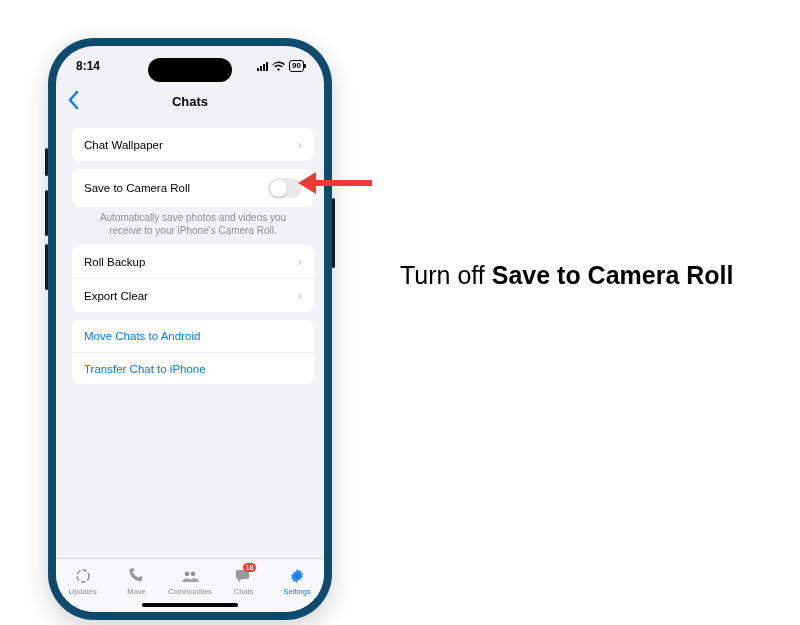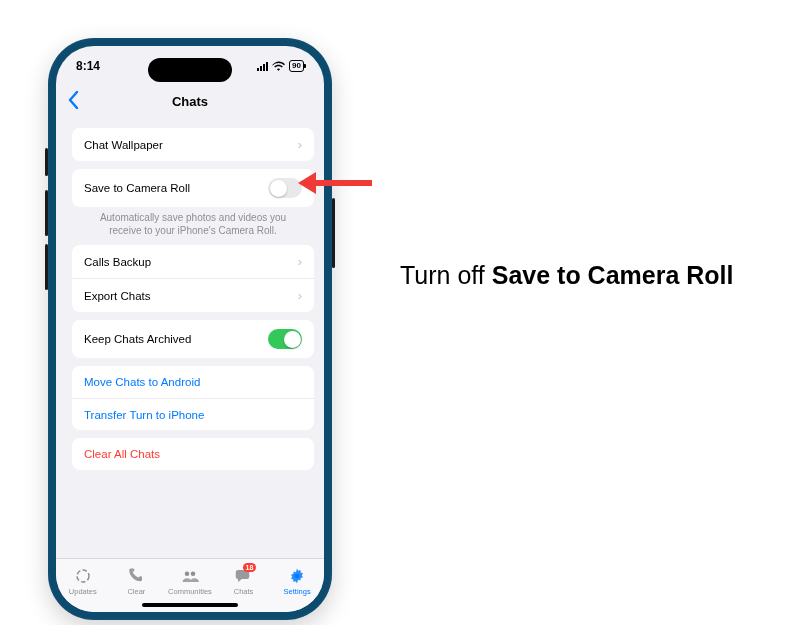--- a/index.html
+++ b/index.html
@@ -239,67 +239,56 @@
             <span>Save to Camera Roll</span>
             <span class="toggle">
                 <span class="knob"></span>
               </span>
           </div>
         </div>
         <div class="footer-note">Automatically save photos and videos you receive to your iPhone's Camera Roll.</div>
 
         <div class="group">
           <div class="row">
-            <span>Calls Backup</span>
+            <span>Roll Backup</span>
             <span class="chev">›</span>
           </div>
           <div class="row">
-            <span>Export Chats</span>
+            <span>Export Clear</span>
             <span class="chev">›</span>
           </div>
         </div>
 
-        <div class="group">
-          <div class="row">
-            <span>Keep Chats Archived</span>
-            <span class="toggle on">
-                <span class="knob"></span>
-              </span>
-          </div>
-        </div>
 
         <div class="group">
           <div class="row">
             <span class="link-blue">Move Chats to Android</span>
           </div>
           <div class="row">
-            <span class="link-blue">Transfer Turn to iPhone</span>
-          </div>
-        </div>
-
-        <div class="group">
-          <div class="row">
-            <span class="link-red">Clear All Chats</span>
-          </div>
+            <span class="link-blue">Transfer Chat to iPhone</span>
+          </div>
+        </div>
+
+        <div class="group">
         </div>
 
       </div>
 
       <div class="tabbar">
         <div class="tab">
           <svg viewBox="0 0 24 24">
               <circle cx="12" cy="12" r="8" fill="none" stroke="currentColor" stroke-width="2" stroke-dasharray="6 3"></circle>
             </svg>
           <span>Updates</span>
         </div>
         <div class="tab">
           <svg viewBox="0 0 24 24">
               <path fill="currentColor" d="M6 3c1 4 4 9 9 11l3-2c1 0 2 1 2 2v3c0 1-1 2-2 2C9 19 3 11 3 4c0-1 1-2 2-2h3c1 0 2 1 2 2l-2 3z" opacity=".9"></path>
             </svg>
-          <span>Clear</span>
+          <span>Move</span>
         </div>
         <div class="tab">
           <svg viewBox="0 0 24 24">
               <circle cx="8" cy="9" r="3" fill="currentColor"></circle>
               <circle cx="16" cy="9" r="3" fill="currentColor"></circle>
               <path fill="currentColor" d="M2 20c0-3 3-5 6-5s6 2 6 5H2zm10 0c0-3 3-5 6-5s6 2 6 5H12z" opacity=".8"></path>
             </svg>
           <span>Communities</span>
         </div>
         <div class="tab">

